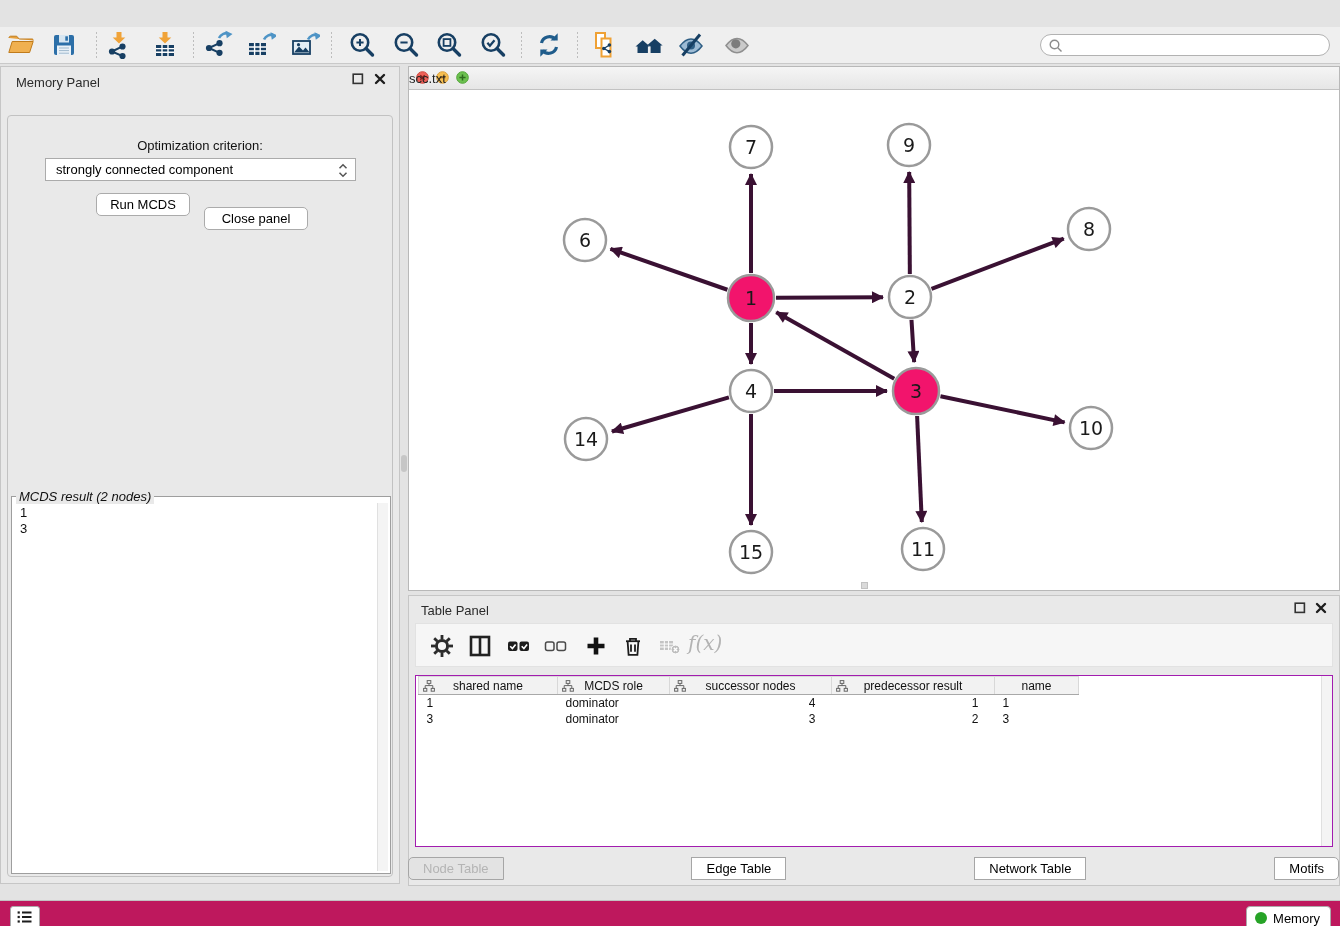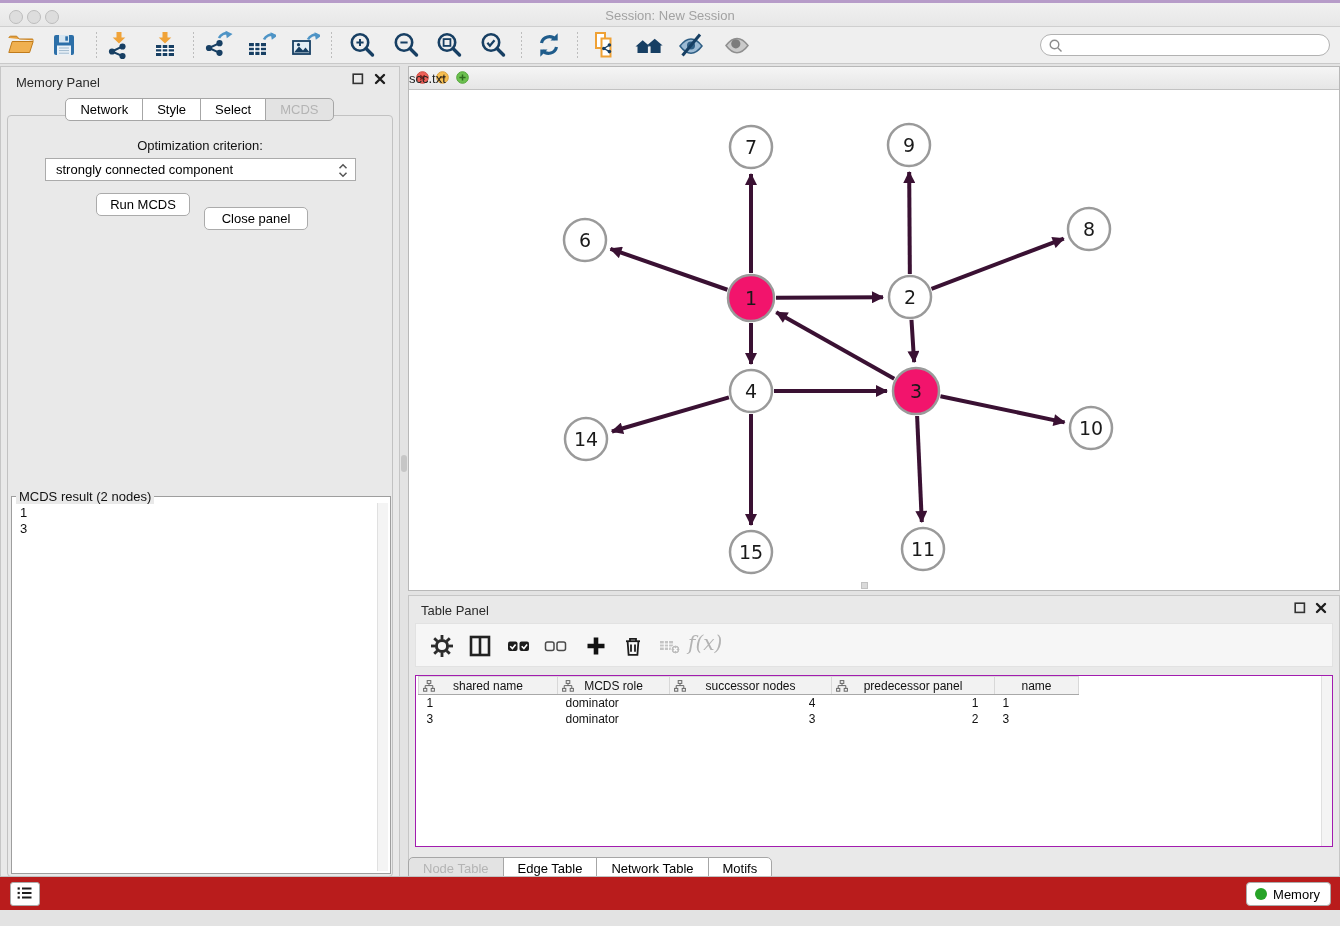--- a/index.html
+++ b/index.html
@@ -42,21 +42,21 @@
     border-radius:4px;background:#E9E9E9;}
   .opt-label{position:absolute;left:0;right:0;top:71px;text-align:center;font-size:13px;color:#111;}
   .dropdown{position:absolute;left:44px;top:91px;width:311px;height:23px;background:#fff;
     border:1px solid #ABABAB;border-radius:0;box-sizing:border-box;font-size:13px;cursor:pointer;}
   .dropdown .dval{position:absolute;left:10px;top:3px;}
   .dropdown svg{position:absolute;right:7px;top:4px;}
   .btn{position:absolute;height:23px;background:#fff;border:1px solid #ABABAB;border-radius:5px;
     font-size:13px;font-family:"Liberation Sans",sans-serif;cursor:pointer;box-sizing:border-box;}
   .mcds-fieldset{position:absolute;left:10px;top:429px;width:380px;height:378px;
     border:1px solid #9E9E9E;background:#fff;box-sizing:border-box;}
-  .mcds-legend{position:absolute;left:4px;top:-8px;background:#E9E9E9;padding:0 3px;font-size:13px;color:#111;}
+  .mcds-legend{position:absolute;left:4px;top:-8px;background:#E9E9E9;padding:0 3px;font-size:13px;color:#111;font-style:italic;}
   .result-lines{position:absolute;left:2px;top:6px;right:14px;bottom:2px;font-size:13px;
     line-height:16px;padding:2px 6px;overflow:hidden;color:#111;}
   .result-scroll{position:absolute;right:2px;top:6px;bottom:2px;width:10px;background:#F4F4F4;
     border-left:1px solid #E0E0E0;}
   .v-scroll-handle{position:absolute;left:401px;top:455px;width:6px;height:17px;background:#C6C6C6;border-radius:3px;}
   
   .net-window{position:absolute;left:408px;top:66px;width:932px;height:525px;background:#fff;
     border:1px solid #B8B8B8;box-sizing:border-box;}
   .nw-titlebar{position:absolute;left:0;top:0;right:0;height:22px;
     background:linear-gradient(#F5F5F5,#E6E6E6);border-bottom:1px solid #C2C2C2;}
@@ -76,42 +76,36 @@
     font-size:20px;color:#B3B3B3;}
   .tp-table-wrap{position:absolute;left:6px;right:6px;top:79px;bottom:38px;background:#fff;
     border:1px solid #a21caf;box-sizing:border-box;overflow:hidden;}
   table.node-table{border-collapse:collapse;margin-left:2px;font-size:12px;table-layout:fixed;}
   table.node-table th{background:#F2F2F2;font-weight:normal;text-align:center;height:18px;
     border:1px solid #D8D8D8;border-bottom:1px solid #A8A8A8;position:relative;padding:0 4px;
     box-sizing:border-box;overflow:hidden;white-space:nowrap;color:#111;}
   table.node-table th svg.hicon{position:absolute;left:4px;top:3px;}
   table.node-table td{height:16px;padding:0 16px 0 8px;white-space:nowrap;color:#111;}
   .tp-scroll{position:absolute;right:0;top:0;bottom:0;width:10px;background:#F4F4F4;border-left:1px solid #E0E0E0;}
-  .tp-tabs{position:absolute;left:0;right:0;bottom:5px;display:flex;justify-content:flex-start;}
-  
-  .statusbar{position:absolute;left:0;right:0;bottom:16px;height:34px;background:#b91c1c;
+  .tp-tabs{position:absolute;left:0;right:0;bottom:5px;display:flex;justify-content:space-between;}
+  
+  .statusbar{position:absolute;left:0;right:0;bottom:0;height:26px;background:#be185d;
     border-top:1px solid #C2C2C2;box-sizing:border-box;}
   .list-btn{position:absolute;left:10px;top:5px;width:30px;height:24px;background:#fff;
     border:1px solid #ABABAB;border-radius:3px;cursor:pointer;padding:0;}
   .memory-btn{position:absolute;right:9px;top:5px;height:24px;background:#fff;border:1px solid #ABABAB;
     border-radius:4px;font-size:13px;padding:0 10px 0 8px;cursor:pointer;
     font-family:"Liberation Sans",sans-serif;display:flex;align-items:center;gap:6px;}
   .green-dot{width:12px;height:12px;border-radius:50%;background:#27A327;display:inline-block;}
 </style>
 </head>
 <body>
 
 <div class="app">
 
-  <div class="titlebar">
-    <span class="light" style="left:9px"></span>
-    <span class="light" style="left:27px"></span>
-    <span class="light" style="left:45px"></span>
-    <span class="title">Session: New Session</span>
-  </div>
 
   <div class="toolbar">
     <button class="tbtn" style="left:6px">
       <svg width="30" height="30" viewBox="0 0 30 30">
           <path d="M3 8c0-1 .6-1.8 1.5-1.8h6.2l2.5 2.8H26c.9 0 1.4.7 1.2 1.6" fill="#E8A13C" stroke="#C07B1B" stroke-width="1"></path>
           <path d="M6.2 11.5h21l-3.6 11H2.8z" fill="#F0B050" stroke="#C07B1B" stroke-width="1"></path>
         </svg>
     </button>
     <button class="tbtn" style="left:49px">
       <svg width="30" height="30" viewBox="0 0 30 30">
@@ -252,26 +246,20 @@
       <svg width="12" height="12" viewBox="0 0 12 12">
           <rect x="1.2" y="1.2" width="9.2" height="9.2" fill="none" stroke="#333" stroke-width="1.6"></rect>
         </svg>
     </button>
     <button class="close-btn" style="right:12px">
       <svg width="12" height="12" viewBox="0 0 12 12">
           <path d="M2 2l8 8M10 2l-8 8" stroke="#1d1d1d" stroke-width="2.4" stroke-linecap="round"></path>
         </svg>
     </button>
     <div class="cp-box"></div>
-    <div class="cp-tabs" id="control-tabs">
-        <div class="tab">Network</div>
-        <div class="tab">Style</div>
-        <div class="tab">Select</div>
-        <div class="tab selected">MCDS</div>
-      </div>
     <div class="opt-label">Optimization criterion:</div>
     <div class="dropdown">
       <span class="dval">strongly connected component</span>
       <svg width="10" height="15" viewBox="0 0 10 15">
           <path d="M1.5 5.2L5 1.7l3.5 3.5M1.5 9.8L5 13.3l3.5-3.5" fill="none" stroke="#555" stroke-width="1.5"></path>
         </svg>
     </div>
     <button class="btn" style="left:95px;top:126px;width:94px">Run MCDS</button>
     <button class="btn" style="left:203px;top:140px;width:104px">Close panel</button>
     <div class="mcds-fieldset">
@@ -455,21 +443,21 @@
                     <rect x="8.2" y="8.4" width="3.2" height="2.8"></rect>
                   </g>
                 </svg><span>successor nodes</span></th>
               <th style="width: 163px;"><svg class="hicon" width="12" height="12" viewBox="0 0 12 12">
                   <g fill="none" stroke="#666">
                     <rect x="4.2" y="0.6" width="3.6" height="2.8"></rect>
                     <path d="M6 3.4v2.2M2.2 8.4V5.6h7.6v2.8"></path>
                     <rect x="0.6" y="8.4" width="3.2" height="2.8"></rect>
                     <rect x="8.2" y="8.4" width="3.2" height="2.8"></rect>
                   </g>
-                </svg><span>predecessor panel</span></th>
+                </svg><span>predecessor result</span></th>
               <th style="width: 84px;"><span>name</span></th>
             </tr>
           </thead>
         <tbody id="tbody">
             <tr>
               <td style="text-align: left;">1</td>
               <td style="text-align: left;">dominator</td>
               <td style="text-align: right;">4</td>
               <td style="text-align: right;">1</td>
               <td style="text-align: left;">1</td>

